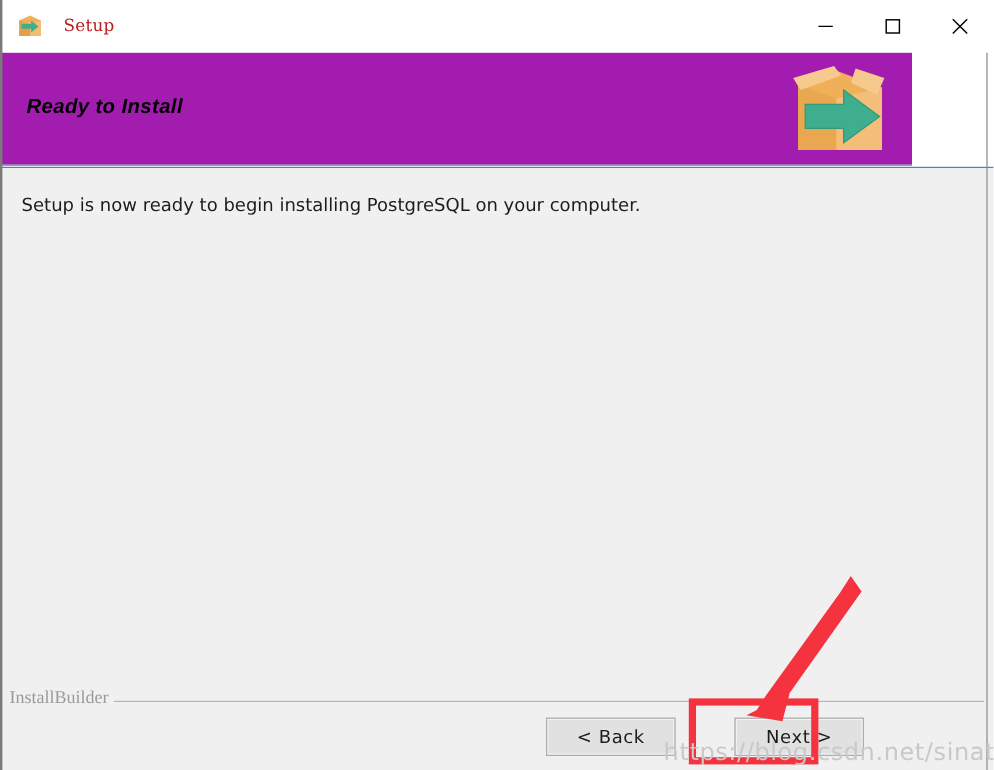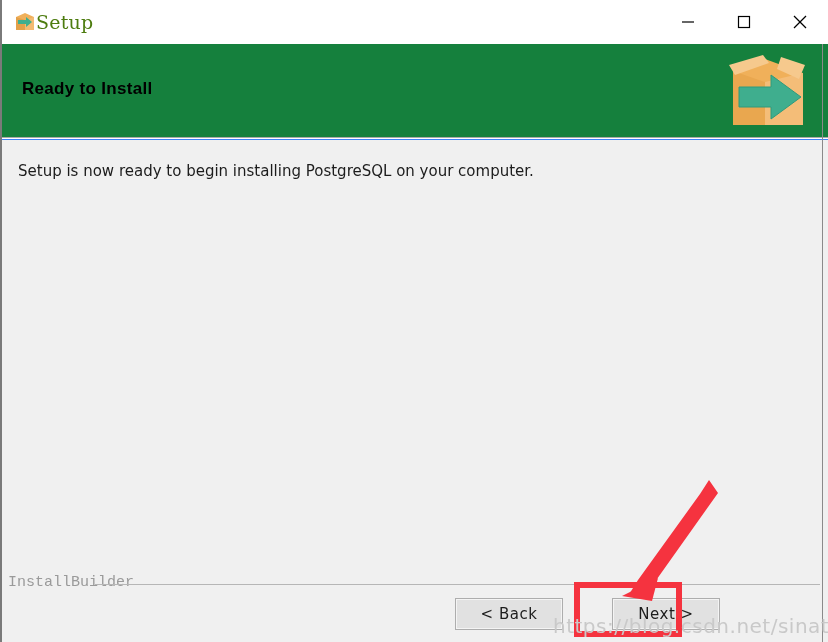--- a/index.html
+++ b/index.html
@@ -32,23 +32,23 @@
     align-items: center;
   }
   .title-icon {
     margin-left: 14px;
     width: 22px;
     height: 22px;
     position: relative;
     flex: 0 0 auto;
   }
   .title-text {
-    margin-left: 0;
-    font-size: 19px;
-    color: #4d7c0f;
+    margin-left: 17px;
+    font-size: 14px;
+    color: #b91c1c;
     font-family: "DejaVu Serif", serif;
     letter-spacing: 0.2px;
   }
   .win-controls {
     position: absolute;
     right: 0; top: 0;
     height: 44px;
     display: flex;
     align-items: stretch;
   }
@@ -58,25 +58,26 @@
     align-items: center;
     justify-content: center;
     cursor: default;
   }
   .win-btn svg { display: block; }
 
   
   .header-band {
     position: absolute;
     left: 0; top: 44px;
-    width: 828px;
+    width: 760px;
     height: 94px;
-    background: #15803d;
+    background: #a21caf;
     border-bottom: 1px solid #a9a9a9;
     box-sizing: border-box;
+    font-style: italic;
   }
   .header-title {
     position: absolute;
     left: 22px;
     top: 35px;
     font-size: 17px;
     font-weight: bold;
     color: #000000;
     letter-spacing: 0.3px;
   }
@@ -119,21 +120,21 @@
     font-family: "DejaVu Sans", sans-serif;
   }
 
   
   .footer-label {
     position: absolute;
     left: 8px;
     top: 434px;
     font-size: 15px;
     color: #9a9a9a;
-    font-family: Liberation Mono, monospace;
+    font-family: Liberation Serif, serif;
   }
   .footer-rule {
     position: absolute;
     left: 95px;
     top: 444px;
     width: 725px;
     height: 1px;
     background: #b6b6b6;
   }
 

